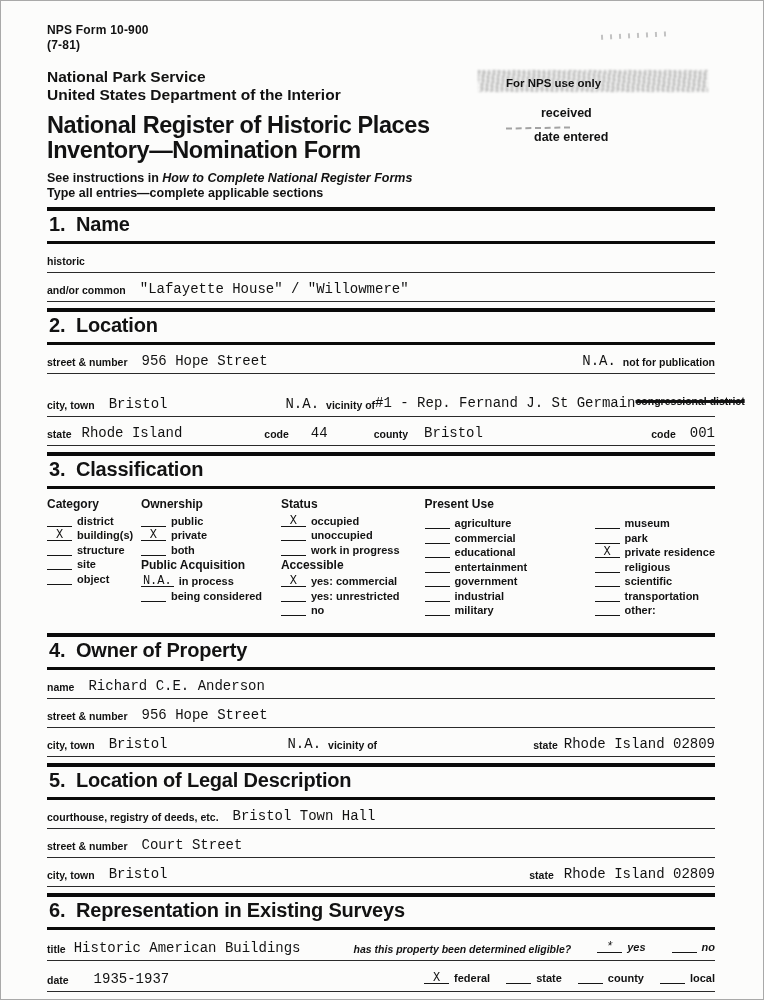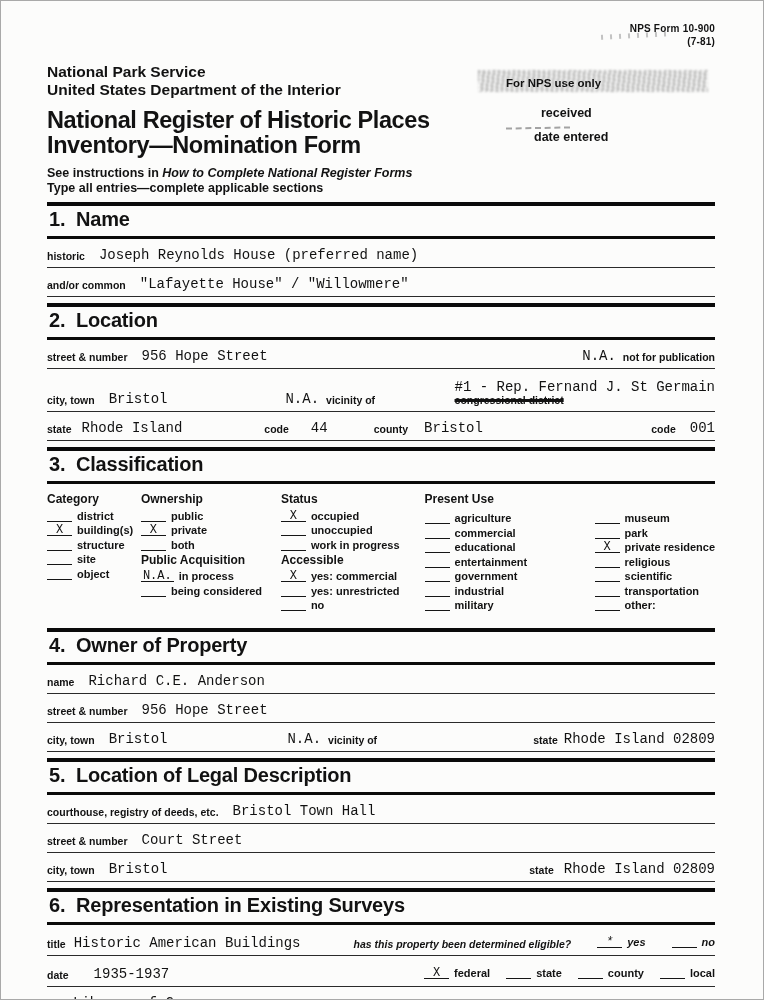--- a/index.html
+++ b/index.html
@@ -5,21 +5,21 @@
   * { margin:0; padding:0; box-sizing:border-box; }
   html,body { background:#e8e8e8; }
   body { width:764px; height:1000px; font-family:"Liberation Sans", sans-serif; }
   .page {
     position:relative; width:764px; height:1000px; overflow:hidden;
     background:#fcfcfb; color:#121212; border:1px solid #a9a9a9;
   }
   .content { padding:22px 48px 0 46px; position:relative; }
 
   
-  .meta { font-size:10px; font-weight:700; line-height:1.25; letter-spacing:.2px;text-align:right; }
+  .meta { font-size:12px; font-weight:700; line-height:1.25; letter-spacing:.2px; }
   .agency { margin-top:15px; font-size:15.5px; font-weight:700; line-height:1.15; }
   .main-title { margin-top:9px; font-size:23.5px; font-weight:700; line-height:1.06; letter-spacing:-0.4px; }
   .instr { margin-top:9px; font-size:12.5px; font-weight:700; line-height:1.18; }
   .instr .book { font-style:italic; }
 
   
   .nps-box { position:absolute; left:505px; top:76px; width:190px; }
   .nps-header-wrap { position:relative; height:18px; }
   .smudge { position:absolute; left:-28px; right:-12px; top:-7px; height:22px;
     background:
@@ -40,21 +40,21 @@
   }
 
   
   .row { display:flex; align-items:flex-end; border-bottom:1.5px solid #2a2a2a;
          padding-bottom:4px; margin-top:9px; min-height:20px; }
   .lbl { font-size:10.5px; font-weight:700; white-space:nowrap; line-height:1.1; }
   .mono, .val { font-family:"Liberation Mono","DejaVu Sans Mono",monospace; }
   .val { font-size:14px; line-height:1.05; margin-left:14px; white-space:pre; }
   .rgt { margin-left:auto; display:flex; align-items:flex-end; }
   .strike { text-decoration:line-through; text-decoration-thickness:2.5px; }
-  .cong { margin-left:auto; display:flex; flex-direction:column; align-items:flex-start;justify-content:space-between; }
+  .cong { margin-left:auto; display:flex; flex-direction:row; align-items:flex-start;justify-content:space-between; }
   .cong .val { margin-left:0; margin-bottom:1px; }
 
   
   .col-head { font-size:12px; font-weight:700; margin-bottom:4px; }
   .sub-head { font-size:12px; font-weight:700; margin:2px 0 3px 0; }
   .chk { display:flex; align-items:flex-end; height:12px; margin:2.5px 0; }
   .chk-box { min-width:25px; border-bottom:1.8px solid #161616; text-align:center;
              font-family:"Liberation Mono","DejaVu Sans Mono",monospace; font-size:12px; line-height:11px; height:11px; padding:0 2px; white-space:nowrap; }
   .chk-lbl { font-size:11px; font-weight:700; margin-left:5px; line-height:12px; white-space:nowrap; }
   .class-grid { display:flex; margin-top:8px; padding-bottom:8px; }
@@ -95,21 +95,20 @@
     </div>
 
     <div class="instr">
       <div><span>See instructions in </span><span class="book">How to Complete National Register Forms</span></div>
       <div>Type all entries—complete applicable sections</div>
     </div>
 
     <div class="sec-head">1.  Name</div>
     <div class="row">
       <span class="lbl">historic</span>
-      <span class="val">Joseph Reynolds House (preferred name)</span>
     </div>
     <div class="row">
       <span class="lbl">and/or common</span>
       <span class="val">"Lafayette House" / "Willowmere"</span>
     </div>
 
     <div class="sec-head">2.  Location</div>
     <div class="row">
       <span class="lbl">street &amp; number</span>
       <span class="val">956 Hope Street</span>

